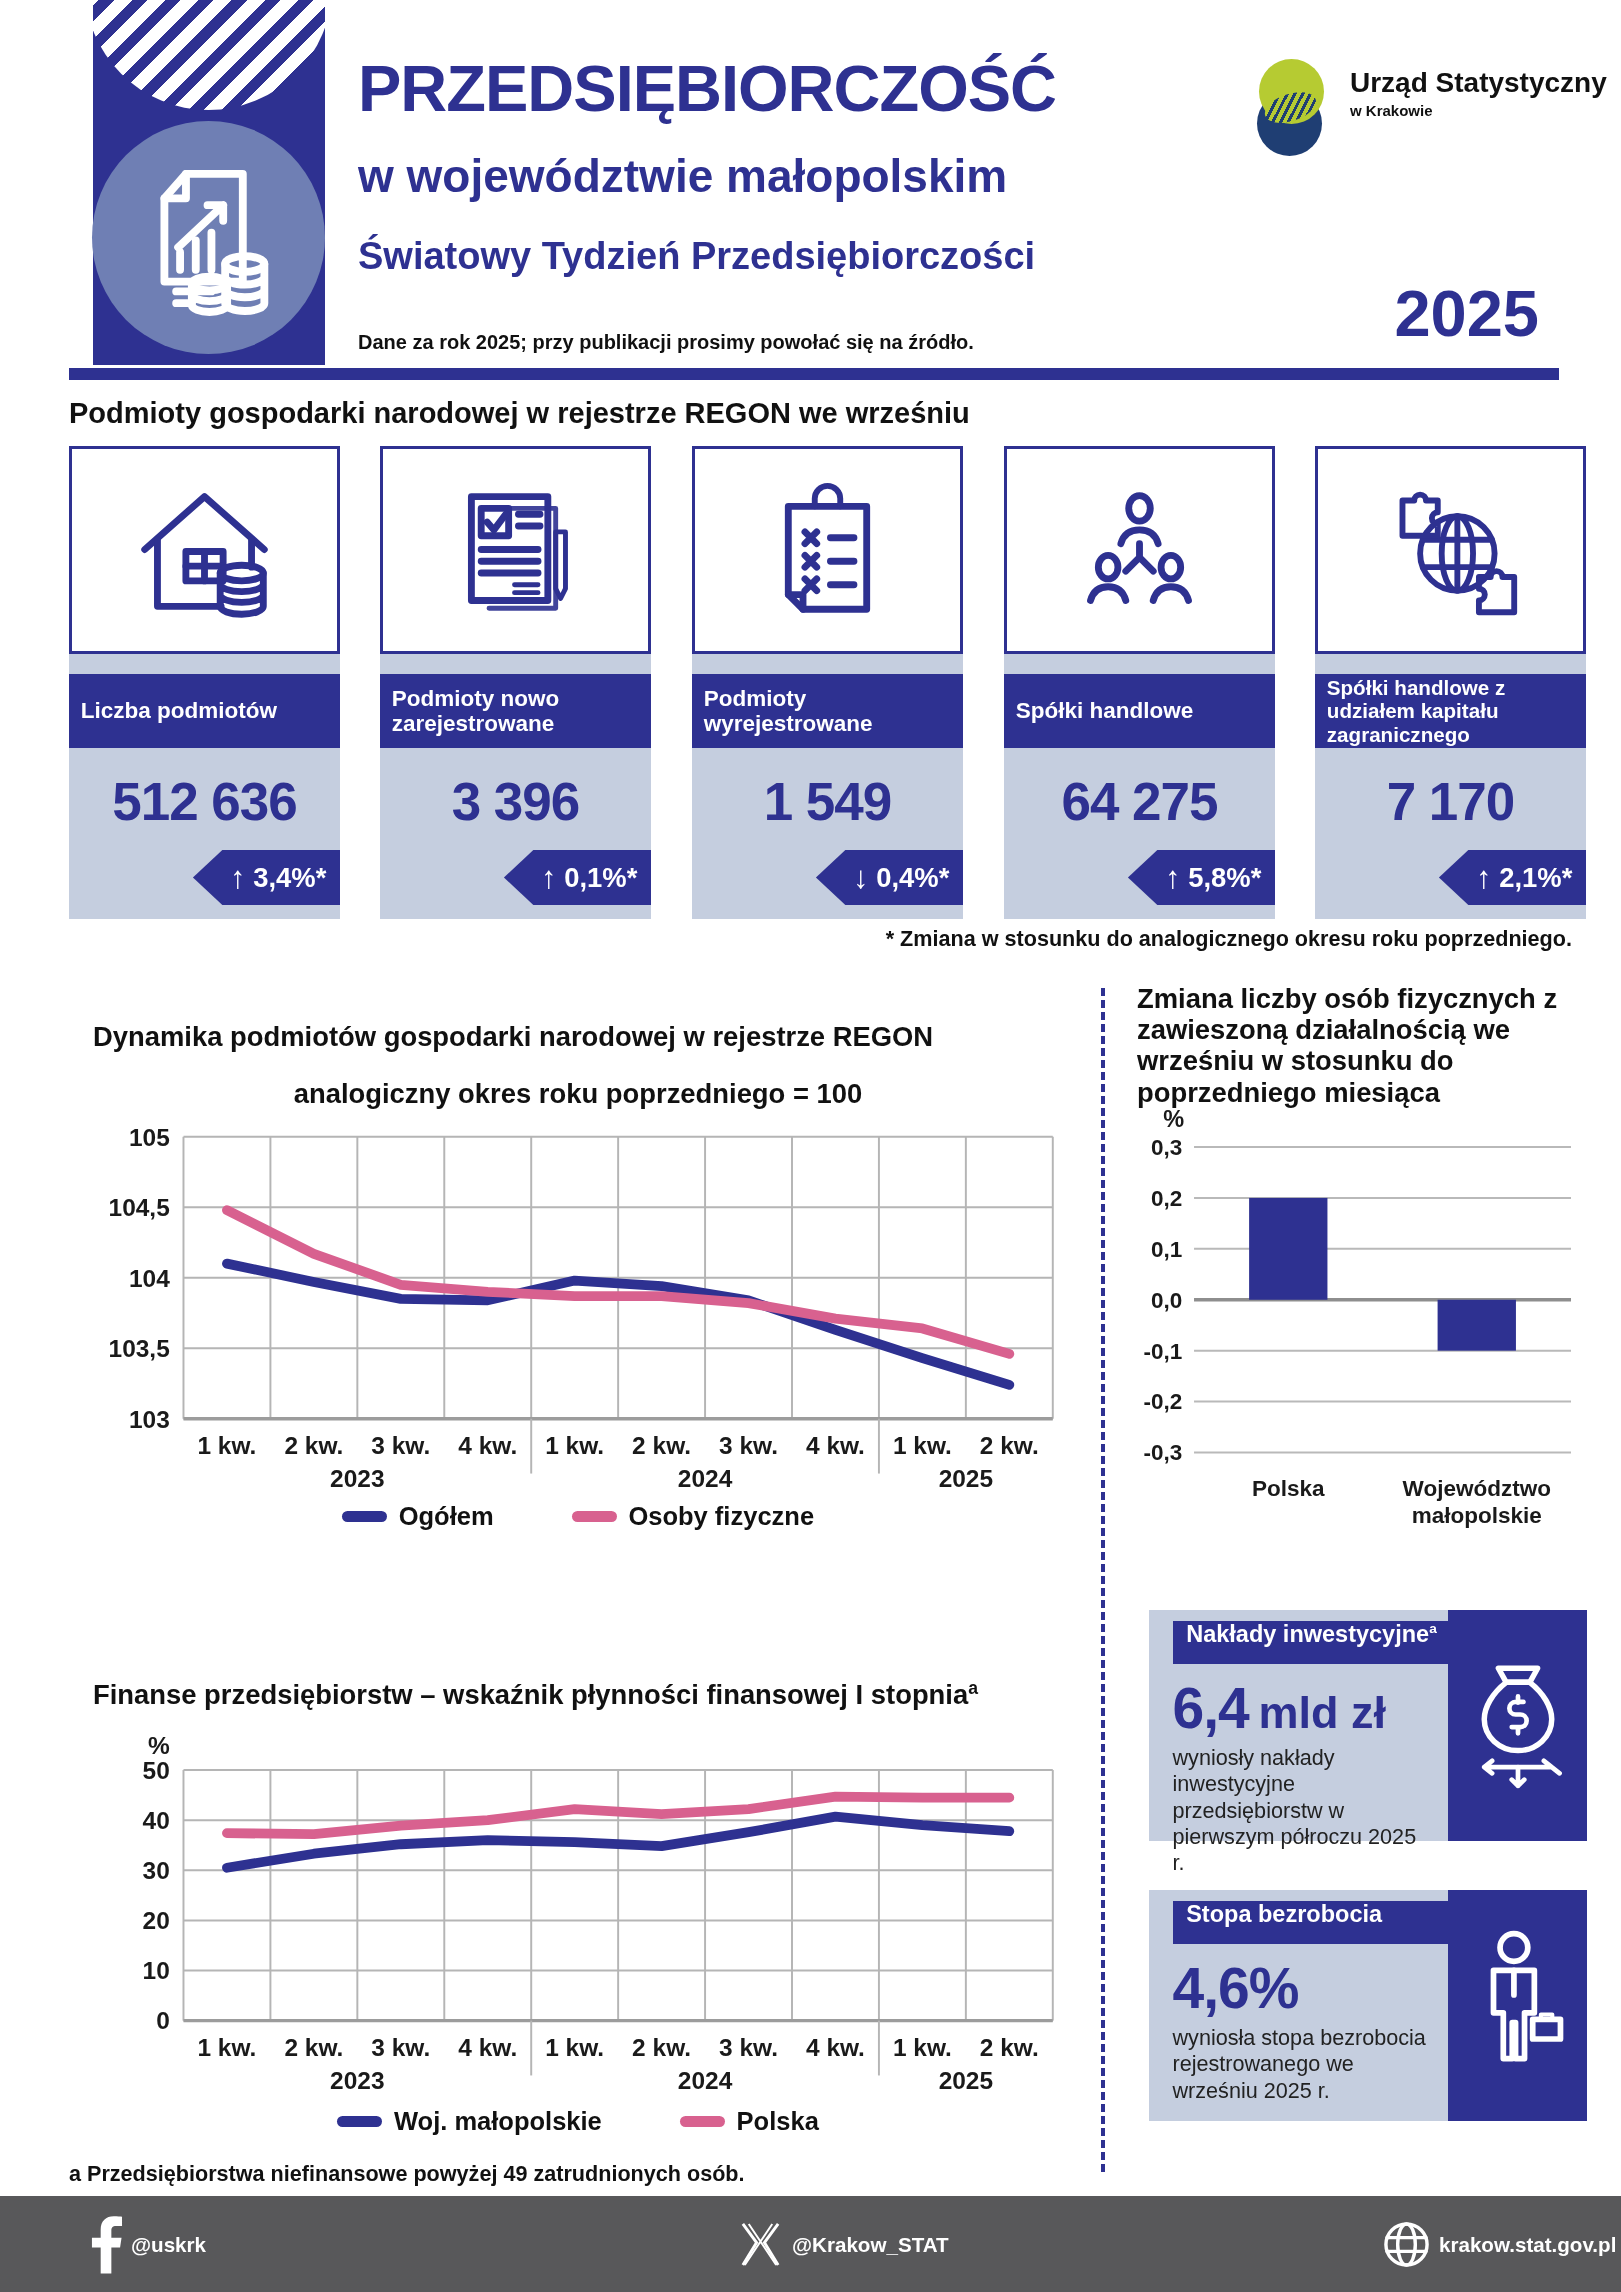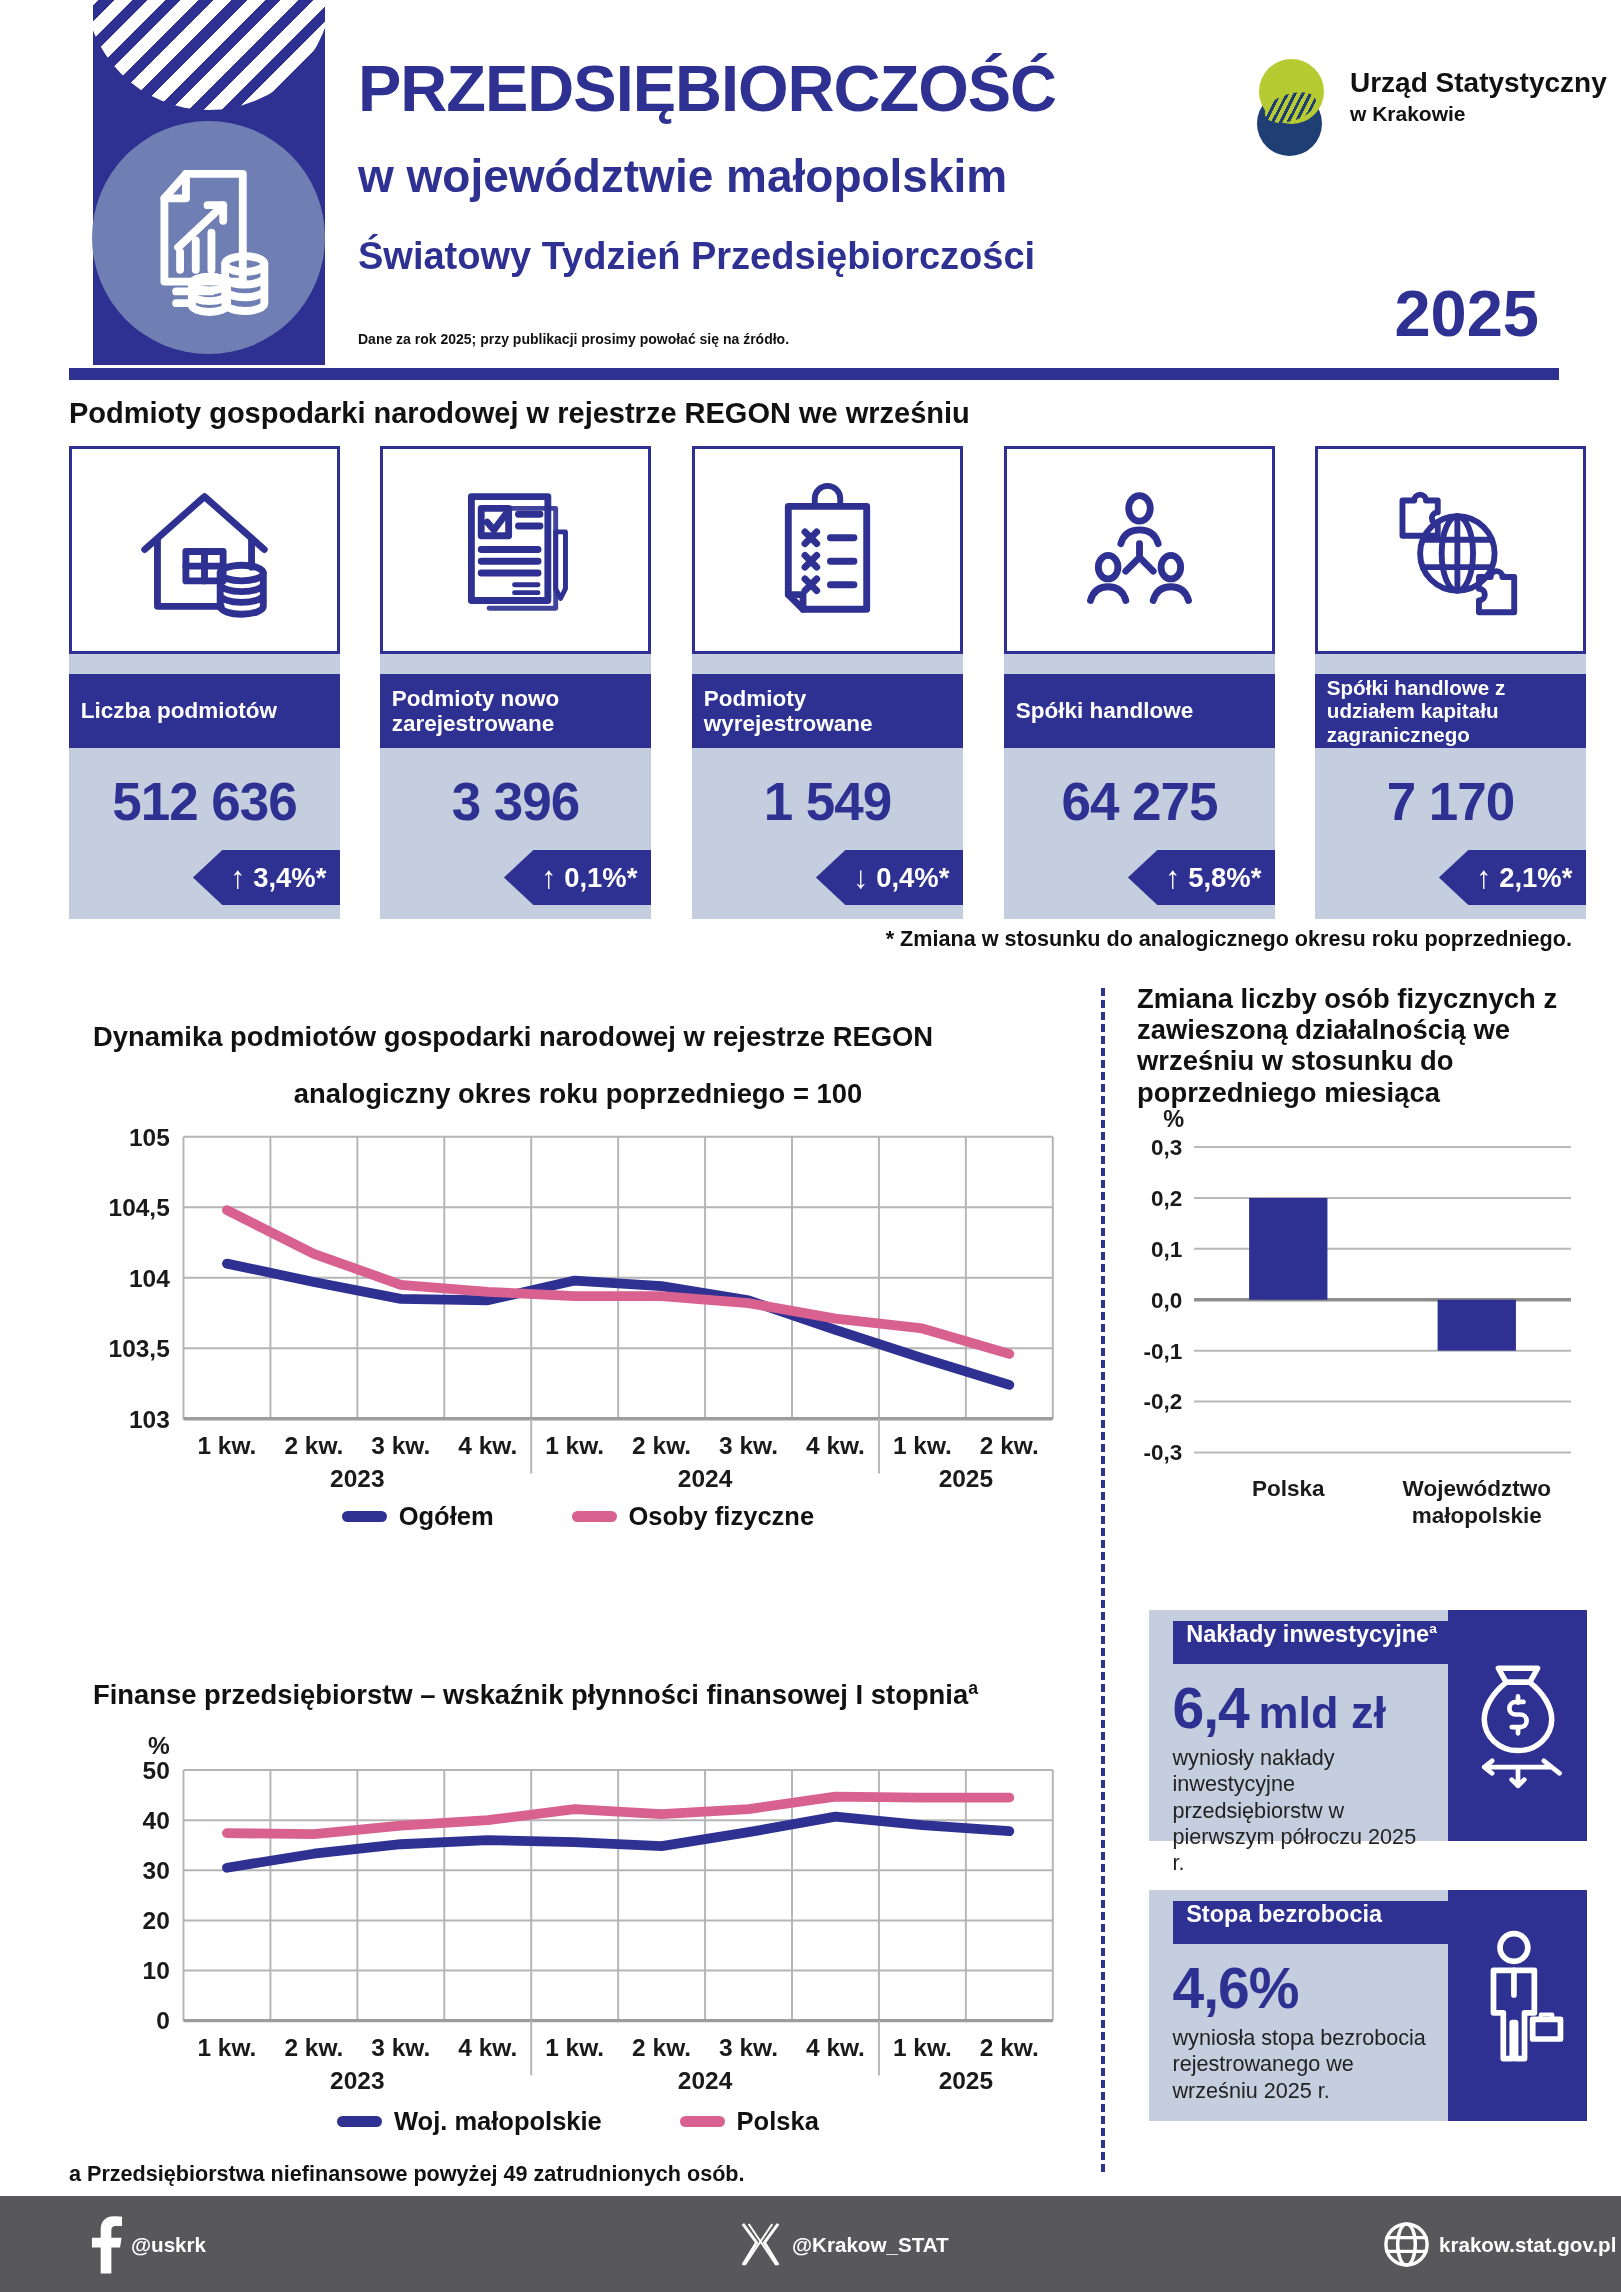--- a/index.html
+++ b/index.html
@@ -10,30 +10,30 @@
   .decor .hatch-wrap{position:absolute;left:0;top:0;width:232px;height:172px;overflow:hidden;}
   .hatch-circle{position:absolute;left:-7.8px;top:-137px;width:247px;height:247px;border-radius:50%;
         background:repeating-linear-gradient(135deg,#ffffff 0 12.7px,#2e3191 12.7px 23.5px);}
   .peri-circle{position:absolute;left:-1px;top:121px;width:233px;height:233px;border-radius:50%;
         background:#6f7fb4;display:flex;align-items:center;justify-content:center;}
   .title-block{position:absolute;left:358px;top:0;}
   .main-title{position:absolute;left:0;top:51px;width:765px;font-size:65px;font-weight:800;
         letter-spacing:-1px;color:#2e3191;white-space:nowrap;}
   .sub-title{position:absolute;left:0;top:149px;width:765px;font-size:46px;font-weight:800;color:#2e3191;white-space:nowrap;}
   .tagline{position:absolute;left:0;top:235px;width:765px;font-size:38px;font-weight:700;color:#2e3191;white-space:nowrap;}
-  .source-note{position:absolute;left:0;top:331px;width:745px;font-size:14px;font-weight:700;color:#111;}
+  .source-note{position:absolute;left:0;top:331px;width:745px;font-size:20px;font-weight:700;color:#111;}
   .logo{position:absolute;left:1257px;top:57px;}
   .logo .c-green{position:absolute;left:2px;top:2px;width:65px;height:65px;border-radius:50%;background:#b6cb32;z-index:2;}
   .logo .c-navy{position:absolute;left:0;top:34px;width:65px;height:65px;border-radius:50%;background:#1f3e73;z-index:1;}
   .logo .c-hatch{position:absolute;left:6.9px;top:37px;width:53px;height:27.4px;border-radius:50%;z-index:3;
         transform:rotate(-18deg);
         background:repeating-linear-gradient(135deg,#b6cb32 0 3.9px,#1f3e73 3.9px 6.9px);}
   .logo-text{position:absolute;left:93px;top:9.8px;white-space:nowrap;}
   .logo-text .l1{font-size:28px;font-weight:700;color:#111;}
-  .logo-text .l2{font-size:21px;font-weight:700;color:#111;margin-top:2.9px;}
+  .logo-text .l2{font-size:15px;font-weight:700;color:#111;margin-top:2.9px;}
   .year-big{position:absolute;left:1343px;top:276px;width:196px;text-align:right;
         font-size:65px;font-weight:800;color:#2e3191;}
   .rule{position:absolute;left:69px;top:368px;width:1490px;height:11.8px;background:#2e3191;}
   .section-heading{position:absolute;left:69px;top:397px;width:1372px;font-size:29px;font-weight:800;color:#111;}
   
   .card{position:absolute;top:446px;width:271px;height:473px;background:#c5cedf;}
   .card-icon-area{position:absolute;left:0;top:0;width:100%;height:208px;background:#fff;
         border:3.9px solid #2e3191;box-sizing:border-box;display:flex;align-items:center;justify-content:center;}
   .card-label{position:absolute;left:0;top:228px;width:100%;height:74px;background:#2e3191;color:#fff;
         font-size:22.5px;font-weight:700;line-height:1.12;display:flex;align-items:center;

